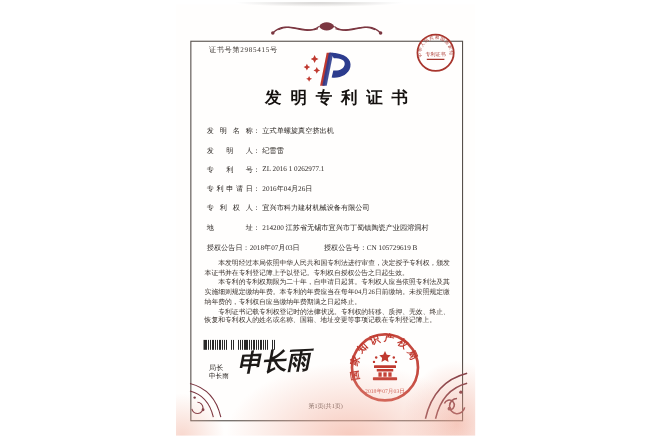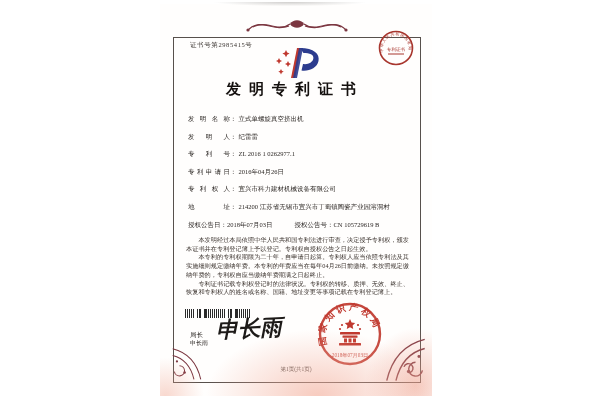--- a/index.html
+++ b/index.html
@@ -15,21 +15,21 @@
           background:
             radial-gradient(ellipse 160px 95px at 58% 100%,rgba(243,176,158,.65),rgba(243,176,158,0) 70%),
             radial-gradient(ellipse 70px 80px at 94% 92%,rgba(238,160,140,.55),transparent 72%),
             radial-gradient(ellipse 55px 55px at 2% 100%,rgba(240,170,150,.45),transparent 70%);}
   .border-frame{position:absolute;left:13px;top:33px;width:246px;height:344px;
           border:1.2px solid #57504c;}
   .cert-no{position:absolute;left:30px;top:37px;font-size:6.5px;letter-spacing:.6px;color:#3a3430;}
   .ornament-top{position:absolute;left:85px;top:8px;width:104px;height:26px;}
   .stamp-tr{position:absolute;left:216px;top:24px;width:40px;height:40px;}
   .logo{position:absolute;left:112px;top:41px;width:52px;height:34px;}
-  .title{position:absolute;left:8px;top:76px;width:246px;text-align:center;
+  .title{position:absolute;left:23px;top:76px;width:246px;text-align:center;
          font-size:15px;font-weight:bold;letter-spacing:8px;color:#14100e;text-indent:8px;}
   .fields{position:absolute;left:28px;top:111px;width:218px;font-size:6.5px;}
   .field-row{height:17.6px;display:flex;align-items:flex-start;}
   .flabel{display:inline-block;width:42px;text-align:justify;text-align-last:justify;color:#2d2825;}
   .fsep{display:inline-block;color:#2d2825;}
   .fvalue{display:inline-block;margin-left:2px;color:#2d2825;white-space:nowrap;}
   .grant-row{position:absolute;left:28px;top:217px;width:222px;font-size:6.5px;display:flex;}
   .grant-pair{white-space:nowrap;}
   .grant-pair.right{margin-left:22px;}
   .paras{position:absolute;left:26px;top:232px;width:223px;font-size:6.2px;line-height:8.7px;

